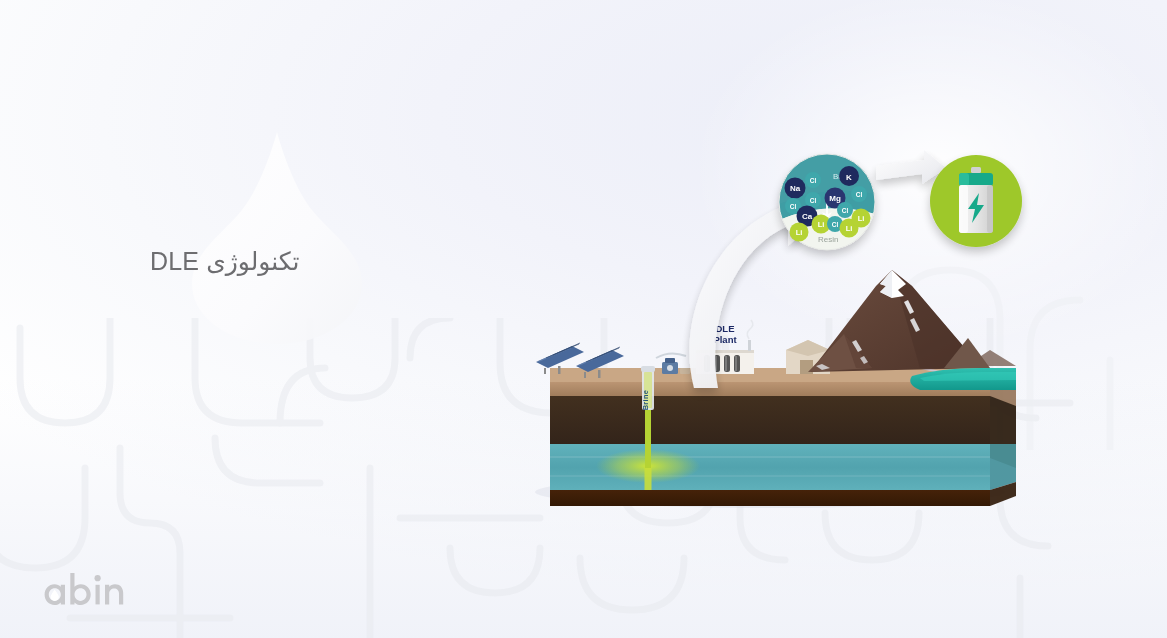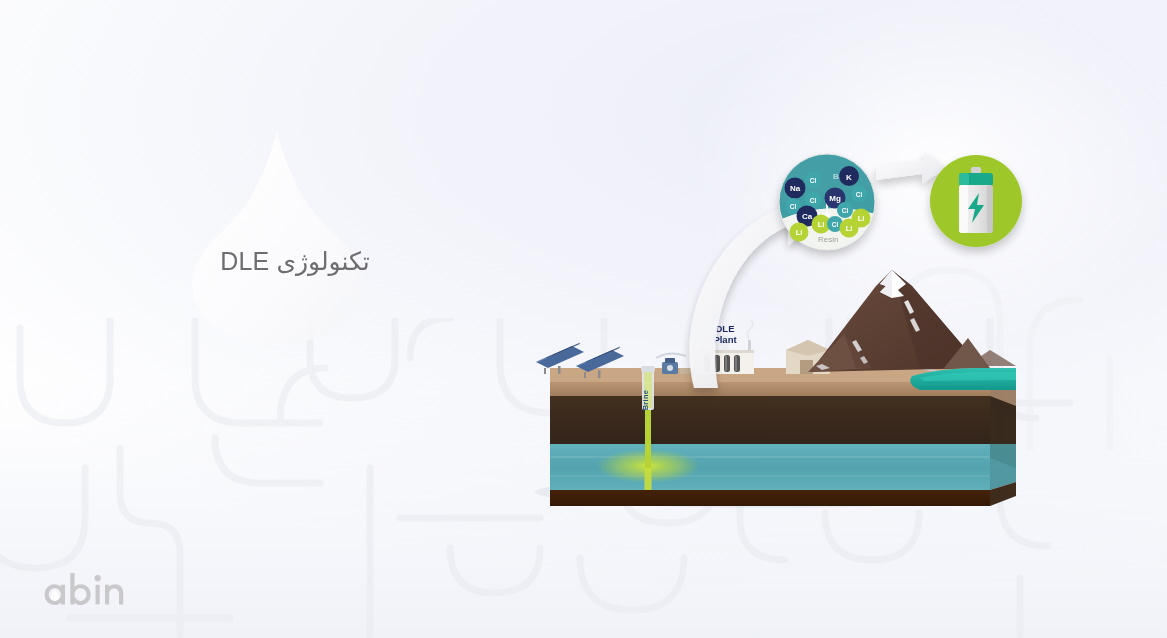--- a/index.html
+++ b/index.html
@@ -35,21 +35,21 @@
   .watermark-top {
     position:absolute; left:880px; top:150px; width:300px; height:300px; opacity:.45;
   }
   
   .droplet {
     position:absolute; left:168px; top:128px; width:218px; height:220px;
   }
   
   .title {
     position:absolute; left:150px; top:247px; width:290px;
-    text-align:center;
+    text-align:left;
     direction:rtl;
     font-size:25px;
     font-weight:400;
     color:#6d6d70;
     letter-spacing:.2px;
     white-space:nowrap;
   }
   
   .logo {
     position:absolute; left:44px; top:570px; width:105px; height:42px;

